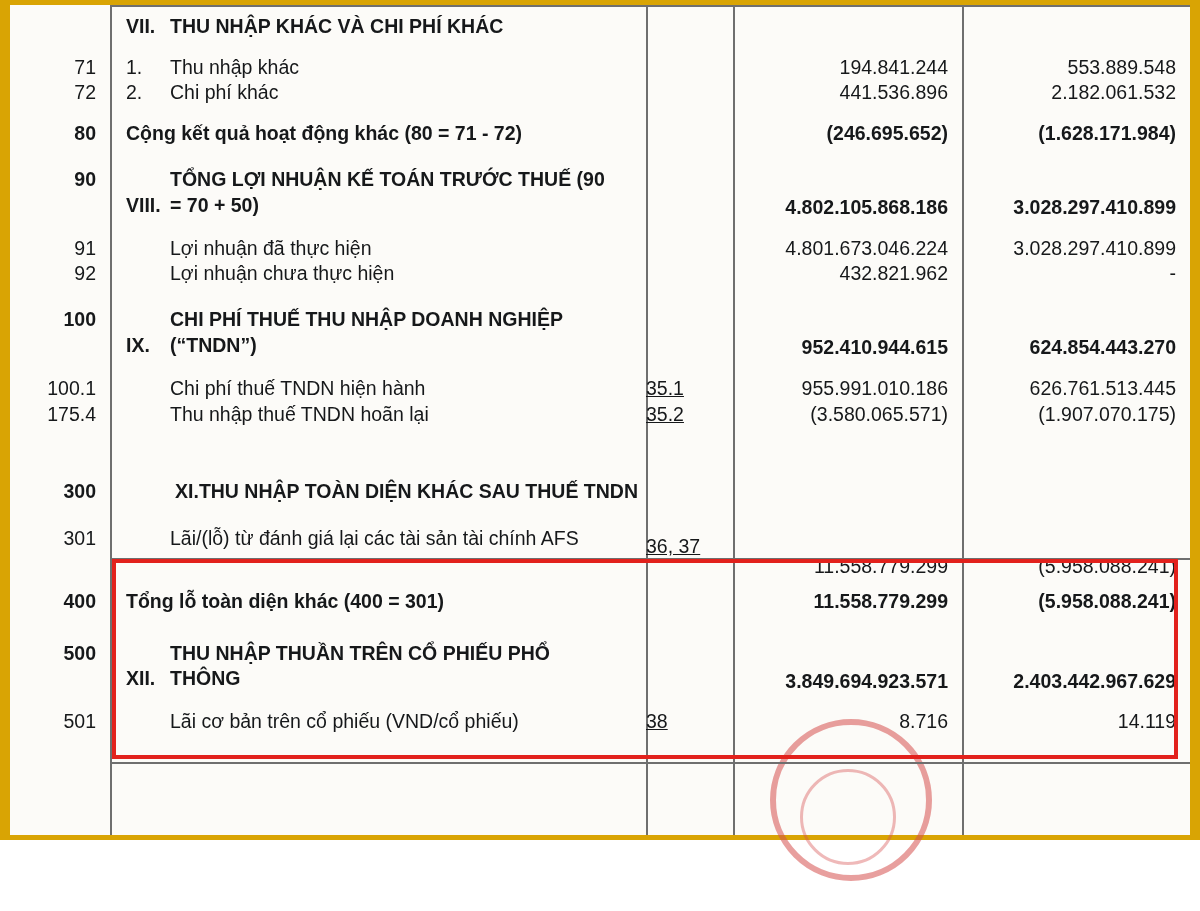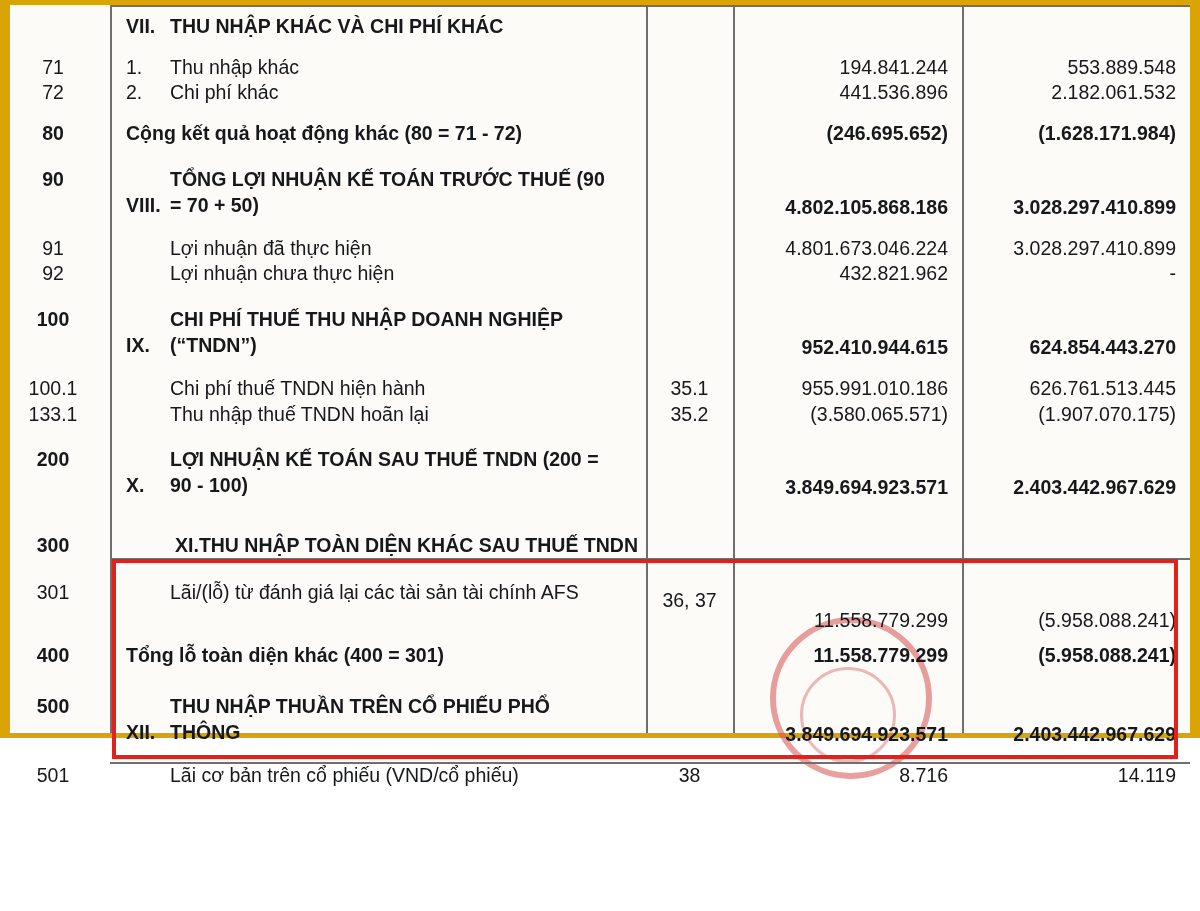--- a/index.html
+++ b/index.html
@@ -9,21 +9,21 @@
   }
   body {
     width: 1200px;
     height: 911px;
     font-family: "Liberation Sans", sans-serif;
     overflow: hidden;
   }
   #page {
     position: relative;
     width: 1200px;
-    height: 738px;
+    height: 840px;
     background: #0f172a;
     box-sizing: border-box;
     border-left: 10px solid #d9a404;
     border-right: 10px solid #d9a404;
     border-top: 5px solid #d9a404;
     border-bottom: 5px solid #d9a404;
   }
   .sheet {
     position: absolute;
     left: 0; top: 0; right: 0; bottom: 0;
@@ -56,30 +56,31 @@
     padding: 0;
     line-height: 1.32;
   }
   col.c-code   { width: 100px; }
   col.c-desc   { width: 536px; }
   col.c-note   { width: 87px; }
   col.c-cur    { width: 229px; }
   col.c-prev   { width: 228px; }
 
   .code {
-    text-align: center;
+    text-align: right;
     padding-right: 14px !important;
     white-space: nowrap;
   }
   .desc {
     padding-left: 16px !important;
     padding-right: 8px !important;
   }
   .note {
-    text-align: center;
+    text-align: left;
+    text-decoration: underline;
   }
   .num {
     text-align: right;
     padding-right: 14px !important;
     white-space: nowrap;
     font-variant-numeric: tabular-nums;
   }
   .b { font-weight: bold; }
   .rownum-roman {
     display: inline-block;
@@ -276,38 +277,31 @@
 
         <tr>
           <td class="code">100.1</td>
           <td class="desc indent1">Chi phí thuế TNDN hiện hành</td>
           <td class="note">35.1</td>
           <td class="num">955.991.010.186</td>
           <td class="num">626.761.513.445</td>
         </tr>
 
         <tr>
-          <td class="code">133.1</td>
+          <td class="code">175.4</td>
           <td class="desc indent1">Thu nhập thuế TNDN hoãn lại</td>
           <td class="note">35.2</td>
           <td class="num">(3.580.065.571)</td>
           <td class="num">(1.907.070.175)</td>
         </tr>
 
         <tr class="sp-md">
             <td colspan="5"></td>
           </tr>
 
-        <tr>
-          <td class="code b">200</td>
-          <td class="desc b"><span class="rownum-roman">X.</span><span class="hang-text">LỢI NHUẬN KẾ TOÁN SAU THUẾ TNDN (200 = 90 - 100)</span></td>
-          <td class="note"></td>
-          <td class="num b" style="padding-top:28px;">3.849.694.923.571</td>
-          <td class="num b" style="padding-top:28px;">2.403.442.967.629</td>
-        </tr>
 
         <tr class="sp-md">
             <td colspan="5"></td>
           </tr>
 
         <tr>
           <td class="code b" style="padding-top:12px;">300</td>
           <td class="desc b" style="padding-top:12px;text-align:right;"><span class="rownum-roman">XI.</span><span class="hang-text">THU NHẬP TOÀN DIỆN KHÁC SAU THUẾ TNDN</span></td>
           <td class="note"></td>
           <td class="num b"></td>

